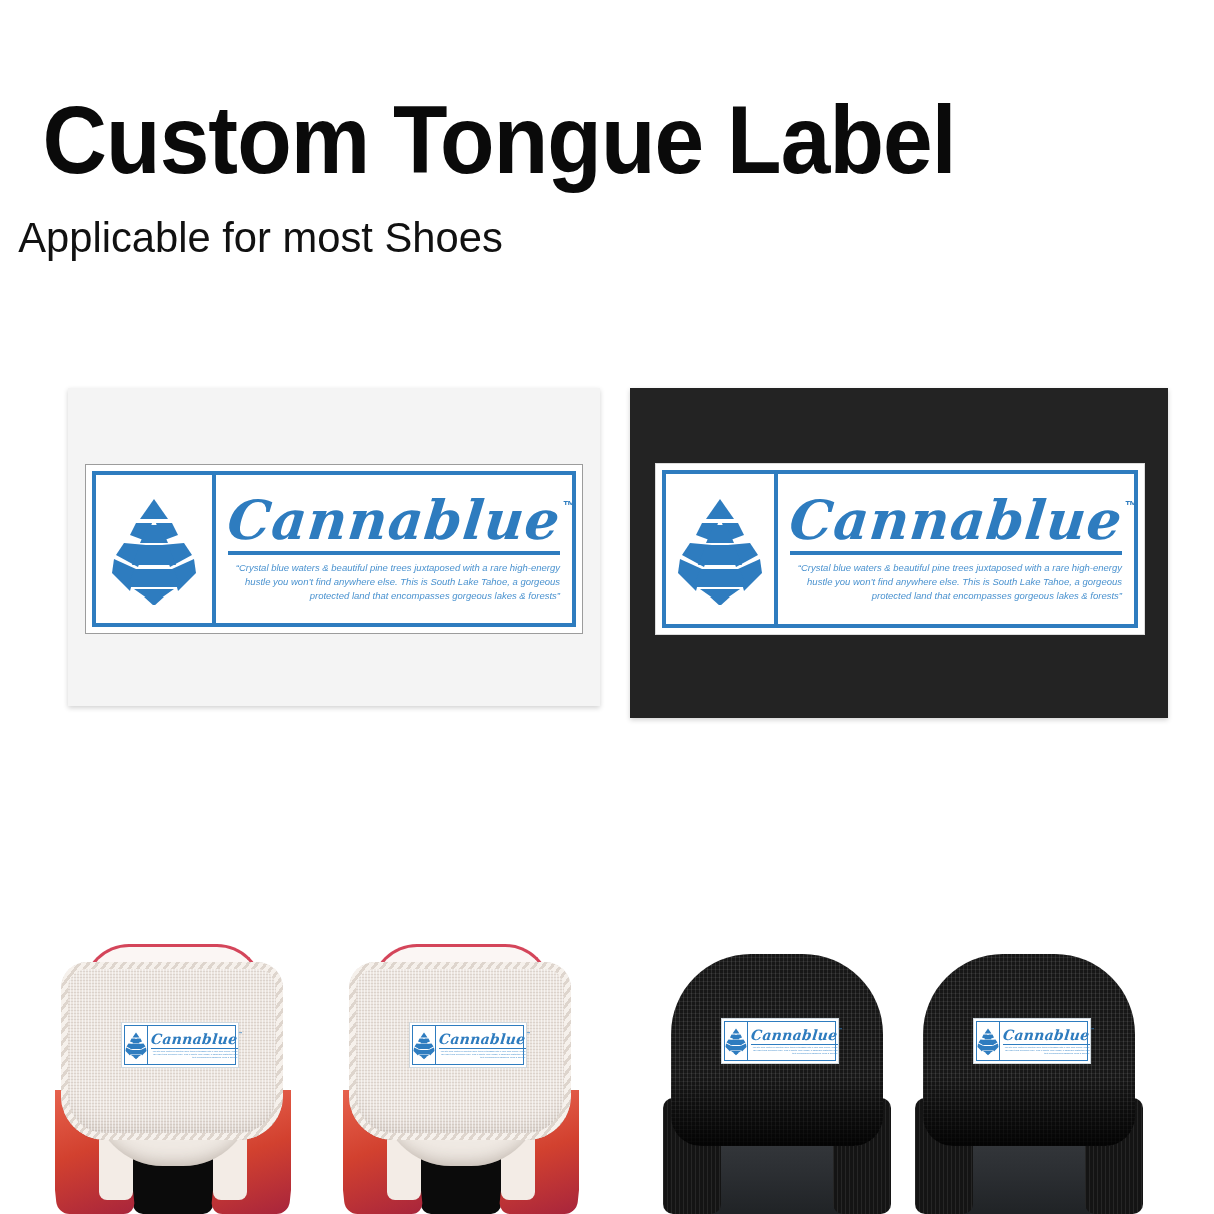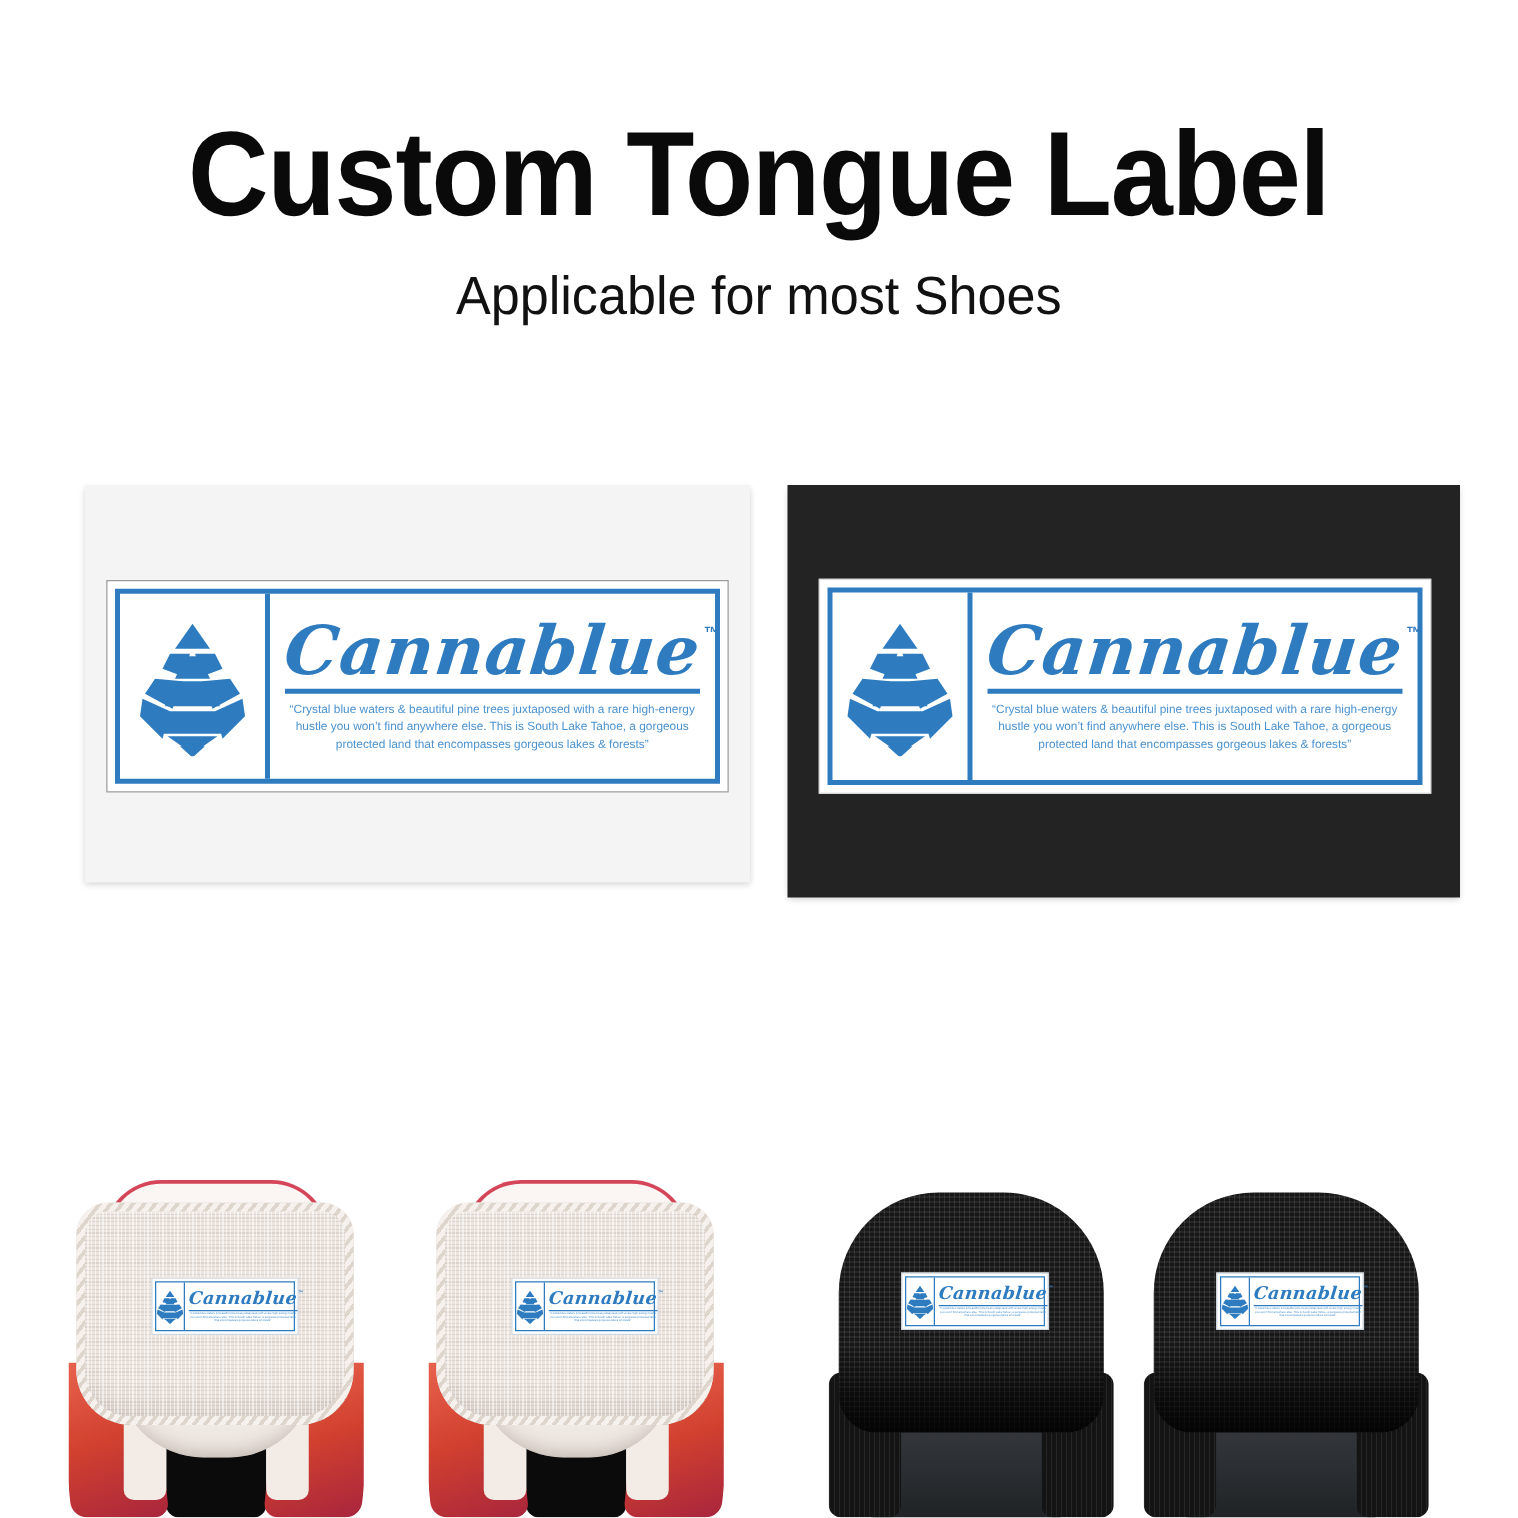--- a/index.html
+++ b/index.html
@@ -7,21 +7,20 @@
     width:1214px;height:1214px;
     background:#ffffff;
     font-family:"Liberation Sans", sans-serif;
     overflow:hidden;
     position:relative;
   }
 
   
   #header{
     position:absolute;left:0;top:0;width:1214px;height:300px;
-    text-align:center;
   }
   #page-title{
     position:absolute;left:0;top:92px;width:1214px;
     font-size:96px;font-weight:bold;color:#0a0a0a;
     letter-spacing:-1px;line-height:1;
     transform:scaleX(.93);transform-origin:center top;
   }
   #page-subtitle{
     position:absolute;left:0;top:216px;width:1214px;
     font-size:43px;font-weight:normal;color:#111111;
@@ -94,21 +93,22 @@
     font-family:"Liberation Sans", sans-serif;
     font-style:normal;font-weight:bold;color:#2e7cbf;
     position:absolute;
   }
   .rule{
     background:#2e7cbf;
     width:100%;
   }
   .tagline{
     color:#4a92cf;
-    text-align:center;
+    font-style:italic;
+    text-align:right;
     font-family:"Liberation Sans", sans-serif;
     font-weight:normal;
   }
 
   
   .big .wordmark{font-size:54px;}
   .big .tm{font-size:13px;top:6px;right:-16px;}
   .big .rule{height:4px;margin:4px 0 6px 0;}
   .big .tagline{font-size:9.5px;line-height:1.45;}
 

